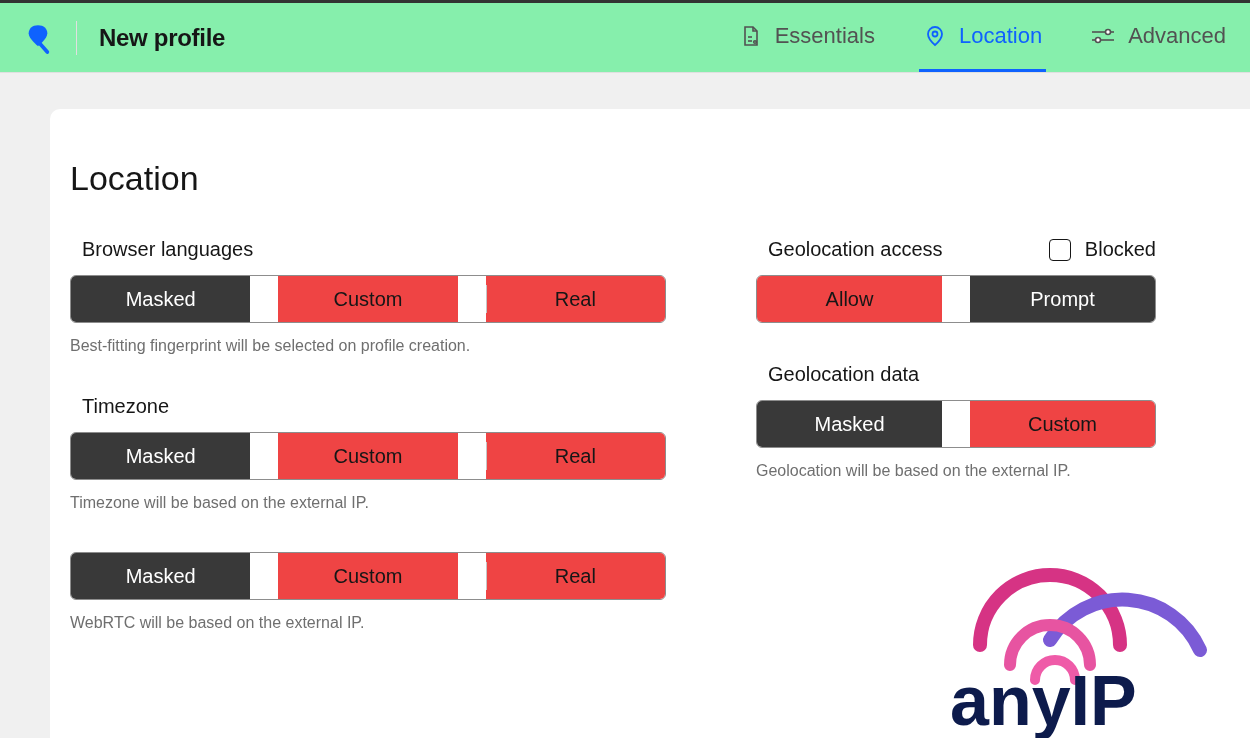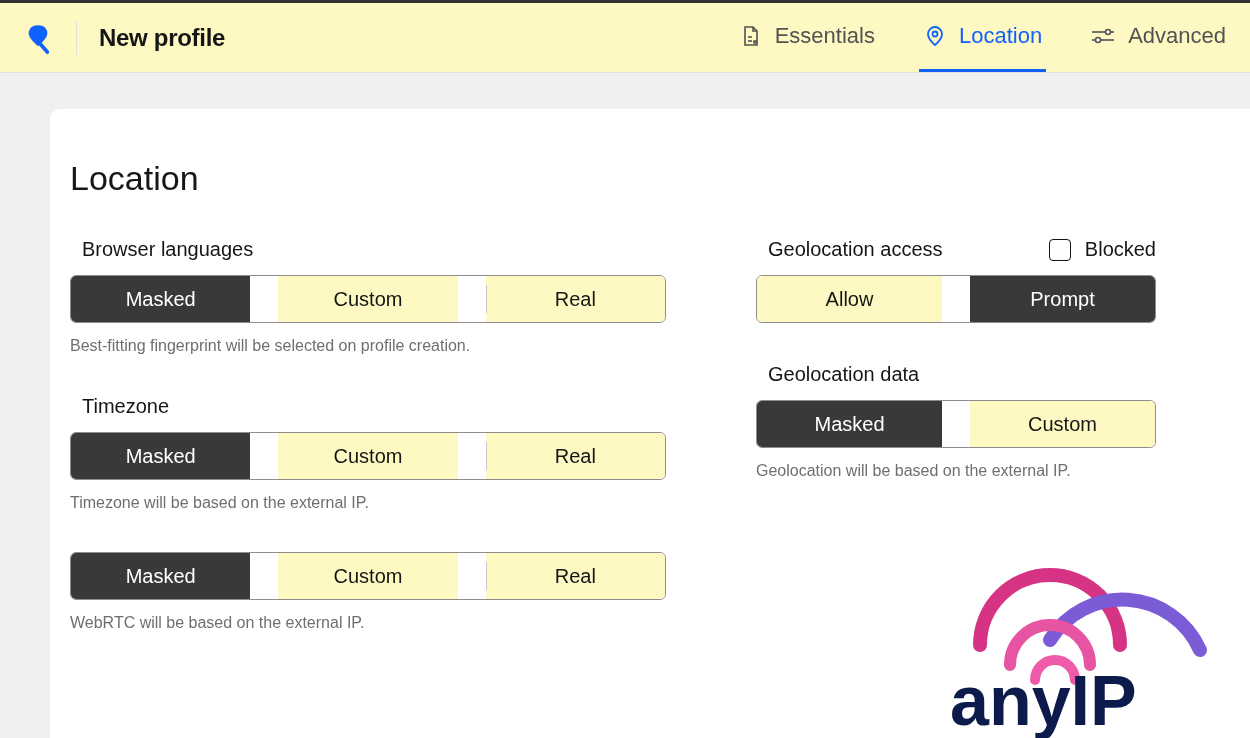--- a/index.html
+++ b/index.html
@@ -6,21 +6,21 @@
   body {
     font-family: -apple-system, BlinkMacSystemFont, "Segoe UI", Helvetica, Arial, sans-serif;
     background: #f0f0f0;
     width: 1250px;
     height: 738px;
     overflow: hidden;
     color: #161616;
   }
   .app-border { border-top: 3px solid #333; }
   .topbar {
-    background: #fef9c3;
+    background: #86efac;
     height: 70px;
     display: flex;
     align-items: center;
     padding: 0 20px 0 24px;
     border-bottom: 1px solid #e0e0e0;
   }
   .logo {
     width: 30px; height: 36px;
     color: #0f62fe;
     display:flex; align-items:center;
@@ -113,21 +113,21 @@
     height: 48px;
     gap: 28px;
   }
   .seg {
     flex: 1;
     display: flex;
     align-items: center;
     justify-content: center;
     font-size: 20px;
     color: #161616;
-    background: #fef9c3;
+    background: #ef4444;
     cursor: pointer;
     position: relative;
   }
   .seg + .seg::before {
     content: "";
     position: absolute;
     left: 0; top: 20%; bottom: 20%;
     width: 1px;
     background: #c6c6c6;
   }

